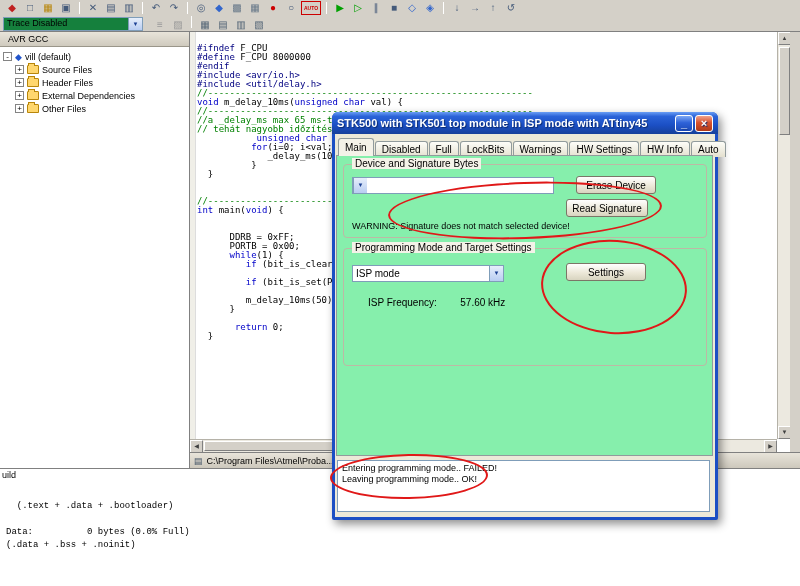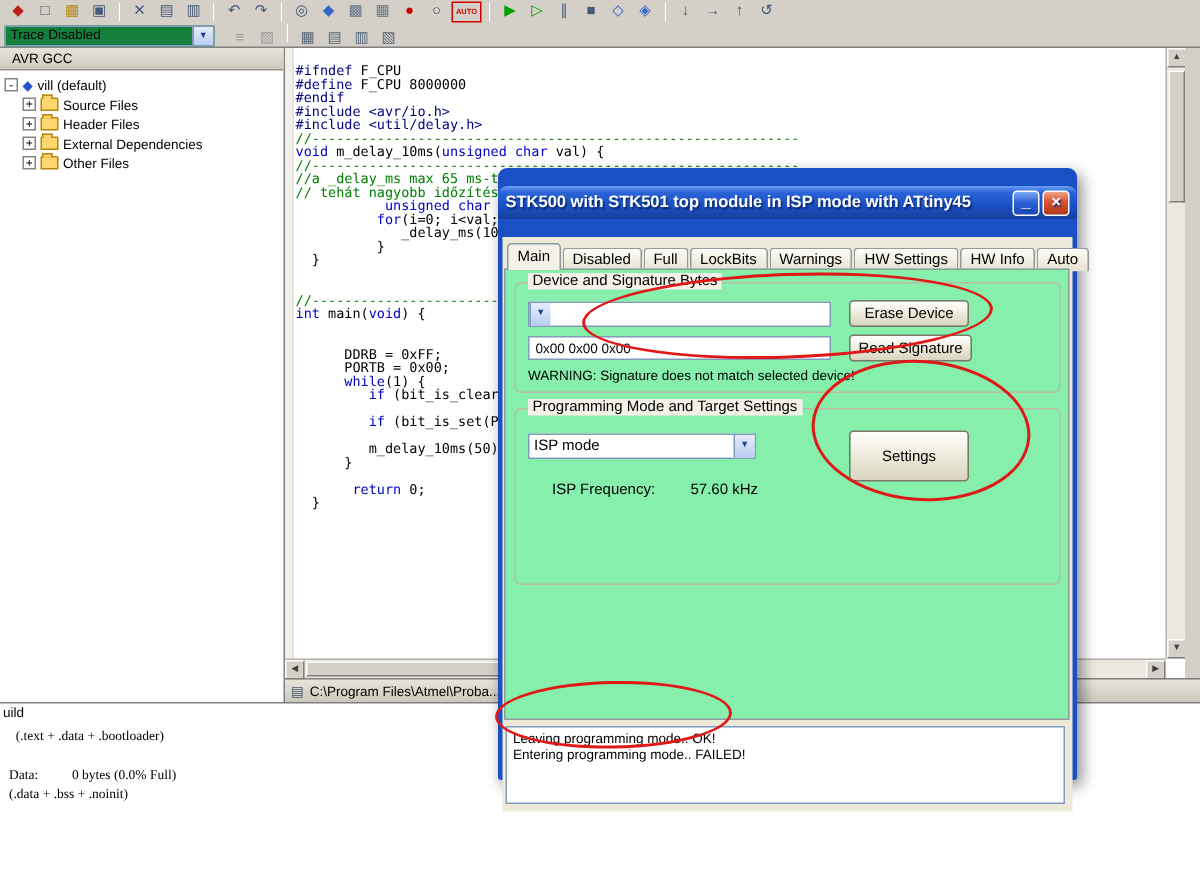--- a/index.html
+++ b/index.html
@@ -37,25 +37,25 @@
   .sarrow{position:absolute;width:13px;height:13px;background:#d4d0c8;border:1px solid;border-color:#fff #808080 #808080 #fff;font-size:6px;line-height:11px;text-align:center;color:#404040}
   .sthumb{position:absolute;background:#d4d0c8;border:1px solid;border-color:#fff #808080 #808080 #fff}
 
   
   #edtabbar{position:absolute;left:190px;top:452px;width:610px;height:16px;background:linear-gradient(#e8e4da,#cdc8bc);border-top:1px solid #808080;display:flex;align-items:center;padding:0 4px;font-size:9px}
   #edtabbar .ico{font-size:9px;color:#456;margin-right:4px}
 
   
   #output{position:absolute;left:0;top:468px;width:800px;height:118px;background:#fff;border-top:1px solid #808080}
   #pane-label{position:absolute;left:2px;top:1px;font-size:9px;color:#000}
-  #output-lines{position:absolute;left:6px;top:15px;font-family:Liberation Serif, serif;font-size:9px;line-height:13px;white-space:pre}
+  #output-lines{position:absolute;left:6px;top:31px;font-family:Liberation Mono, monospace;font-size:9px;line-height:13px;white-space:pre}
 
   
   #dialog{position:absolute;left:332px;top:112px;width:386px;height:408px;z-index:20;background:#1b4fc4;border-radius:6px 6px 2px 2px;padding:0 3px 3px;box-shadow:3px 4px 10px rgba(0,0,0,.45)}
-  #dtitle{height:22px;margin:12px -3px;border-radius:6px 6px 0 0;background:linear-gradient(180deg,#6a9ef5 0%,#2b63d8 20%,#1b4fc4 60%,#16409a 100%);color:#fff;font-size:11px;font-weight:bold;display:flex;align-items:center;padding:0 5px;text-shadow:1px 1px 1px #0a2a70}
+  #dtitle{height:22px;margin:0 -3px;border-radius:6px 6px 0 0;background:linear-gradient(180deg,#6a9ef5 0%,#2b63d8 20%,#1b4fc4 60%,#16409a 100%);color:#fff;font-size:11px;font-weight:bold;display:flex;align-items:center;padding:0 5px;text-shadow:1px 1px 1px #0a2a70}
   #dtitle .ttext{flex:1;white-space:nowrap;overflow:hidden}
   .wbtn{width:18px;height:17px;margin-left:2px;border:1px solid #fff;border-radius:3px;font-size:11px;line-height:14px;text-align:center;color:#fff;font-weight:bold;cursor:default}
   .wbtn.min{background:linear-gradient(180deg,#7da8f5,#2e62d8 45%,#1c4ab8)}
   .wbtn.close{background:linear-gradient(180deg,#f0a28c,#d9512c 45%,#b03a18)}
   #dbody{position:relative;background:#ece9d8;height:383px}
   #dialog-tabs{position:absolute;left:3px;top:4px;height:19px;white-space:nowrap}
   .dtab{display:inline-block;padding:2px 6px;font-size:10px;border:1px solid #919b9c;border-bottom:none;border-radius:3px 3px 0 0;background:linear-gradient(#fdfdf8,#e4e0cf);margin-right:1px;position:relative;top:2px;cursor:default}
   .dtab.active{background:#f4f2e8;top:0;padding-top:3px;padding-bottom:3px;z-index:2}
   .tabpage{position:absolute;left:1px;top:21px;width:377px;height:301px;background:#86efac;border:1px solid #919b9c}
   .grp{position:absolute;border:1px solid #bdb9a5;border-radius:4px}
@@ -187,43 +187,42 @@
   </div>
   <div id="dbody">
     <div id="dialog-tabs"><span class="dtab active">Main</span><span class="dtab">Disabled</span><span class="dtab">Full</span><span class="dtab">LockBits</span><span class="dtab">Warnings</span><span class="dtab">HW Settings</span><span class="dtab">HW Info</span><span class="dtab">Auto</span></div>
     <div class="tabpage">
 
       <div class="grp" style="left:6px;top:8px;width:364px;height:74px">
         <span class="glabel">Device and Signature Bytes</span>
         <div class="combo" style="left:8px;top:12px;width:202px">
           <span class="drop" style="line-height:15px">▼</span>
         </div>
-        <div class="xpbtn" style="left:222px;top:11px;width:80px;height:18px">Erase Device</div>
-        <div class="sunken" style="left:8px;top:35px;width:202px;height:16px">0x00 0x00 0x00</div>
+        <div class="xpbtn" style="left:232px;top:11px;width:80px;height:18px">Erase Device</div>
         <div class="xpbtn" style="left:222px;top:34px;width:82px;height:18px">Read Signature</div>
         <div class="warn" style="left:8px;top:56px">WARNING: Signature does not match selected device!</div>
       </div>
 
       <div class="grp" style="left:6px;top:92px;width:364px;height:118px">
         <span class="glabel">Programming Mode and Target Settings</span>
         <div class="combo" style="left:8px;top:16px;width:152px">
           <span class="val">ISP mode</span>
           <span class="drop" style="line-height:15px">▼</span>
         </div>
-        <div class="xpbtn" style="left:222px;top:14px;width:80px;height:34px">Settings</div>
+        <div class="xpbtn" style="left:222px;top:14px;width:80px;height:18px">Settings</div>
         <div class="freqline" style="left:24px;top:48px">
           <span>ISP Frequency:</span>
           <span style="display:inline-block;width:18px"></span>
           <span>57.60 kHz</span>
         </div>
       </div>
 
     </div>
     <div id="log-box">
+        <div>Entering programming mode.. FAILED!</div>
         <div>Leaving programming mode.. OK!</div>
-        <div>Entering programming mode.. FAILED!</div>
       </div>
   </div>
 </div>
 
 <div class="annot" id="annot1"></div>
 <div class="annot" id="annot2"></div>
 <div class="annot" id="annot3"></div>
 
 </body></html>

